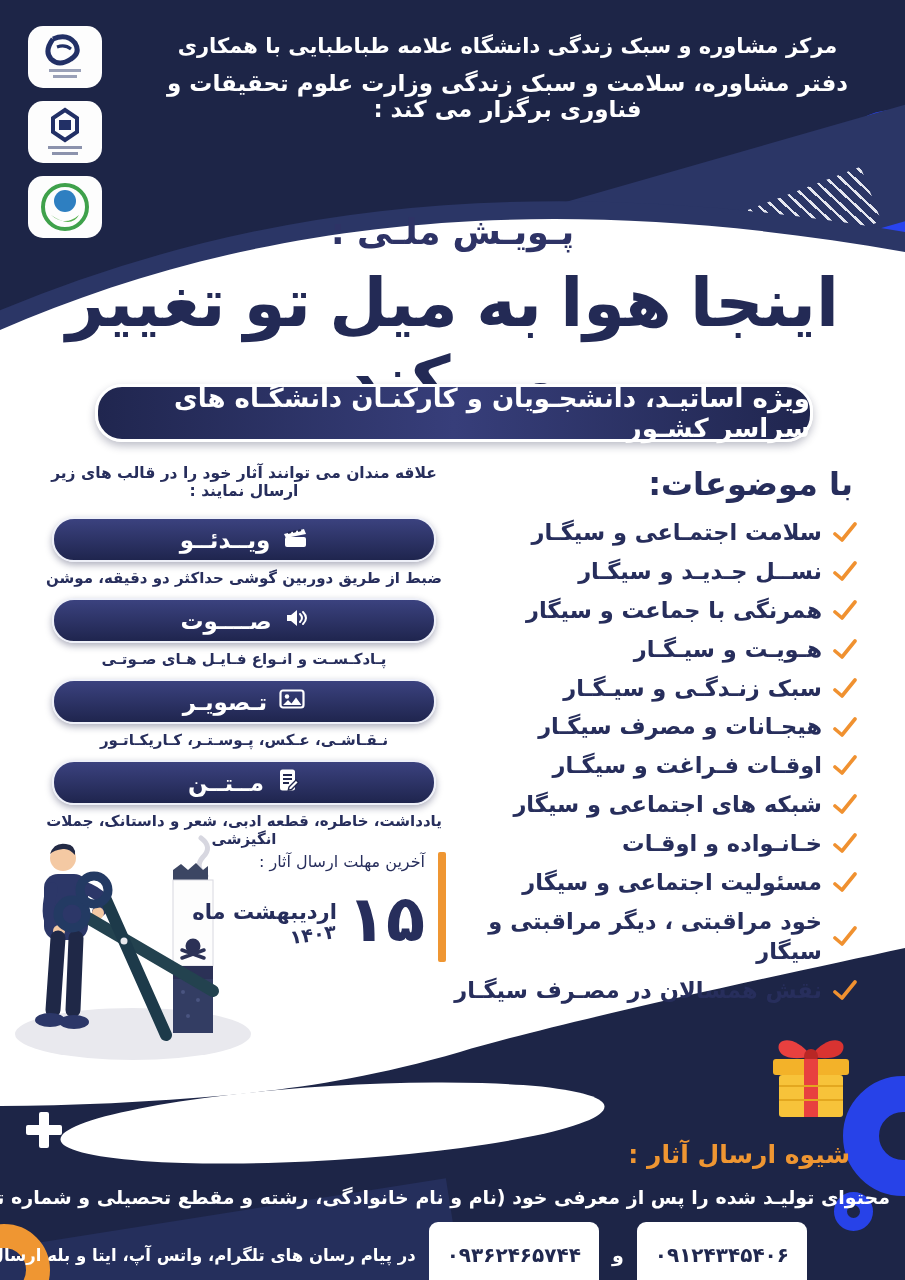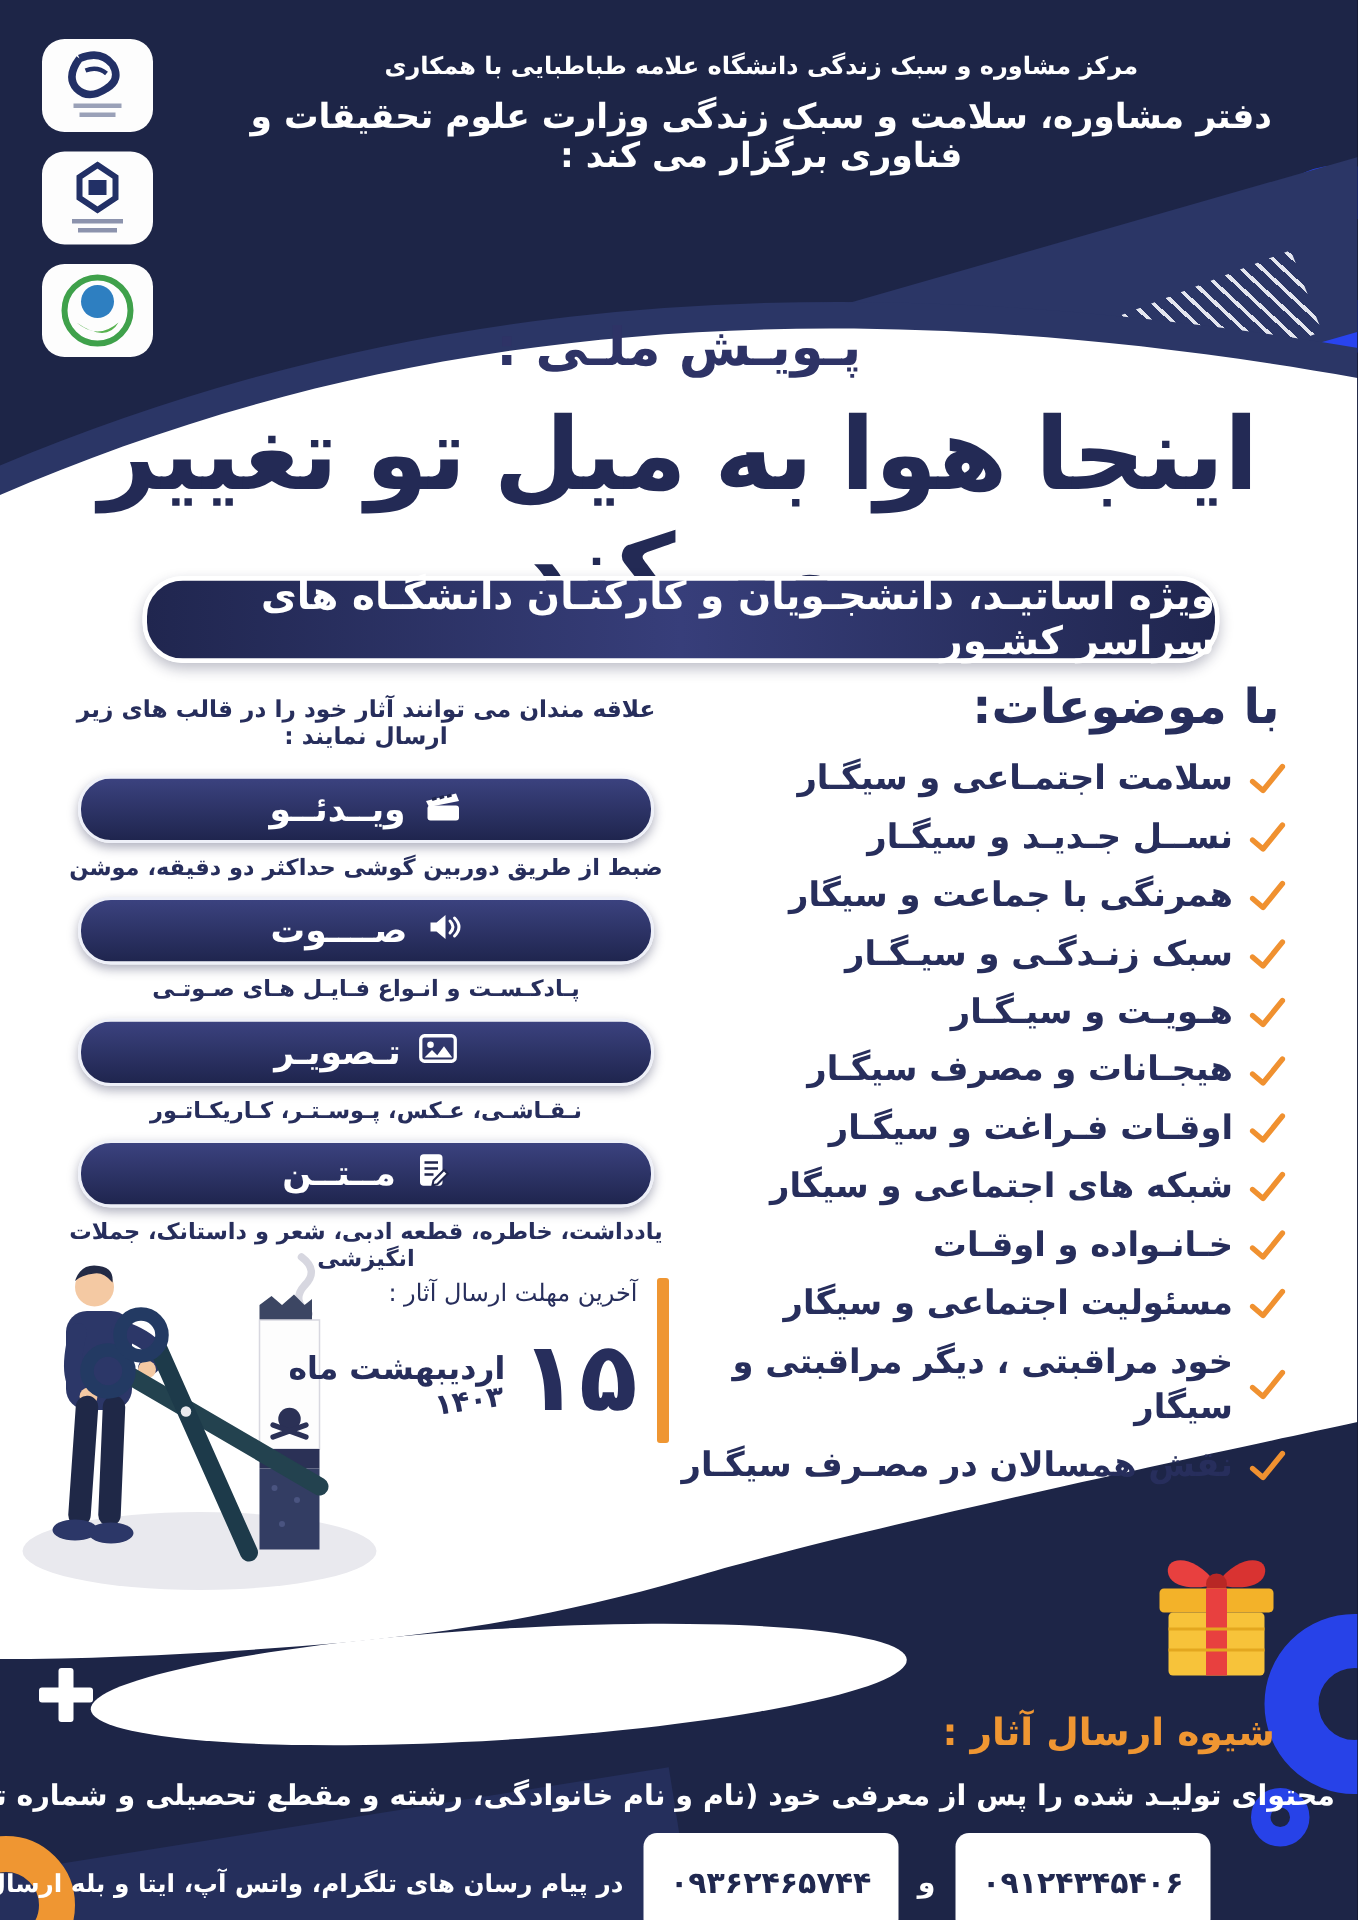--- a/index.html
+++ b/index.html
@@ -19,35 +19,35 @@
   
   .shape-svg{position:absolute;left:0;top:0;}
   .sliver{position:absolute;left:60px;top:1086px;width:545px;height:74px;
     background:#fff;border-radius:50%;transform:rotate(-3.5deg);}
   
   .logos{position:absolute;top:26px;left:28px;display:flex;flex-direction:column;gap:13px;}
   .logo{width:74px;height:62px;background:#fdfdfd;border-radius:15px;
     display:flex;align-items:center;justify-content:center;overflow:hidden;}
   .hdr{position:absolute;top:34px;left:135px;right:25px;text-align:center;
     color:#fff;direction:rtl;font-weight:bold;}
-  .hdr .l1{font-size:16px;margin-bottom:12px;}
+  .hdr .l1{font-size:21px;margin-bottom:12px;}
   .hdr .l2{font-size:23px;}
   
   .kicker{position:absolute;top:212px;left:0;right:0;text-align:center;
     color:#2e3366;font-size:35px;font-weight:bold;direction:rtl;}
   .title{position:absolute;top:264px;left:0;right:0;text-align:center;
     color:#232a55;font-size:67px;font-weight:800;direction:rtl;word-spacing:-5px;}
   .audience{position:absolute;top:384px;left:95px;right:92px;height:52px;
     background:linear-gradient(90deg,#20264f,#373e7a 50%,#20264f);
     border:3px solid #fff;border-radius:27px;box-shadow:0 4px 9px rgba(20,25,60,.28);
     color:#fff;font-size:26px;font-weight:bold;direction:rtl;
     display:flex;align-items:center;justify-content:center;}
   
   .topics{position:absolute;top:452px;right:48px;width:432px;direction:rtl;text-align:right;}
-  .topics-heading{font-size:32px;color:#272e5c;font-weight:800;margin:0 4px 14px 0;}
+  .topics-heading{font-size:32px;color:#272e5c;font-weight:800;margin:13px 4px 14px 0;}
   .topic{display:flex;align-items:center;gap:11px;margin-bottom:8.5px;
     font-size:22.5px;font-weight:bold;color:#272e5c;line-height:1.35;}
   .check{flex:0 0 auto;display:flex;}
   
   .formats{position:absolute;top:464px;left:42px;width:404px;direction:rtl;text-align:center;}
   .flead{font-size:15.5px;font-weight:bold;color:#272e5c;margin:0 0 17px;}
   .fbtn{margin:0 10px 7px;height:41px;border-radius:22px;
     background:linear-gradient(180deg,#3b427f,#1f254e);
     border:2.5px solid #eef0f8;box-shadow:0 3px 7px rgba(25,30,70,.35);
     color:#fff;font-size:23px;font-weight:bold;letter-spacing:1px;
@@ -169,29 +169,29 @@
           </svg>
         </span>
         <span>همرنگی با جماعت و سیگار</span>
       </div>
     <div class="topic">
         <span class="check">
           <svg width="24" height="22">
             <path d="M2,13 L9,19 L22,3" stroke="#f09130" stroke-width="3.6" fill="none" stroke-linecap="round" stroke-linejoin="round"></path>
           </svg>
         </span>
+        <span>هـویـت و سیـگـار</span>
+      </div>
+    <div class="topic">
+        <span class="check">
+          <svg width="24" height="22">
+            <path d="M2,13 L9,19 L22,3" stroke="#f09130" stroke-width="3.6" fill="none" stroke-linecap="round" stroke-linejoin="round"></path>
+          </svg>
+        </span>
         <span>سبک زنـدگـی و سیـگـار</span>
-      </div>
-    <div class="topic">
-        <span class="check">
-          <svg width="24" height="22">
-            <path d="M2,13 L9,19 L22,3" stroke="#f09130" stroke-width="3.6" fill="none" stroke-linecap="round" stroke-linejoin="round"></path>
-          </svg>
-        </span>
-        <span>هـویـت و سیـگـار</span>
       </div>
     <div class="topic">
         <span class="check">
           <svg width="24" height="22">
             <path d="M2,13 L9,19 L22,3" stroke="#f09130" stroke-width="3.6" fill="none" stroke-linecap="round" stroke-linejoin="round"></path>
           </svg>
         </span>
         <span>هیجـانات و مصرف سیگـار</span>
       </div>
     <div class="topic">

